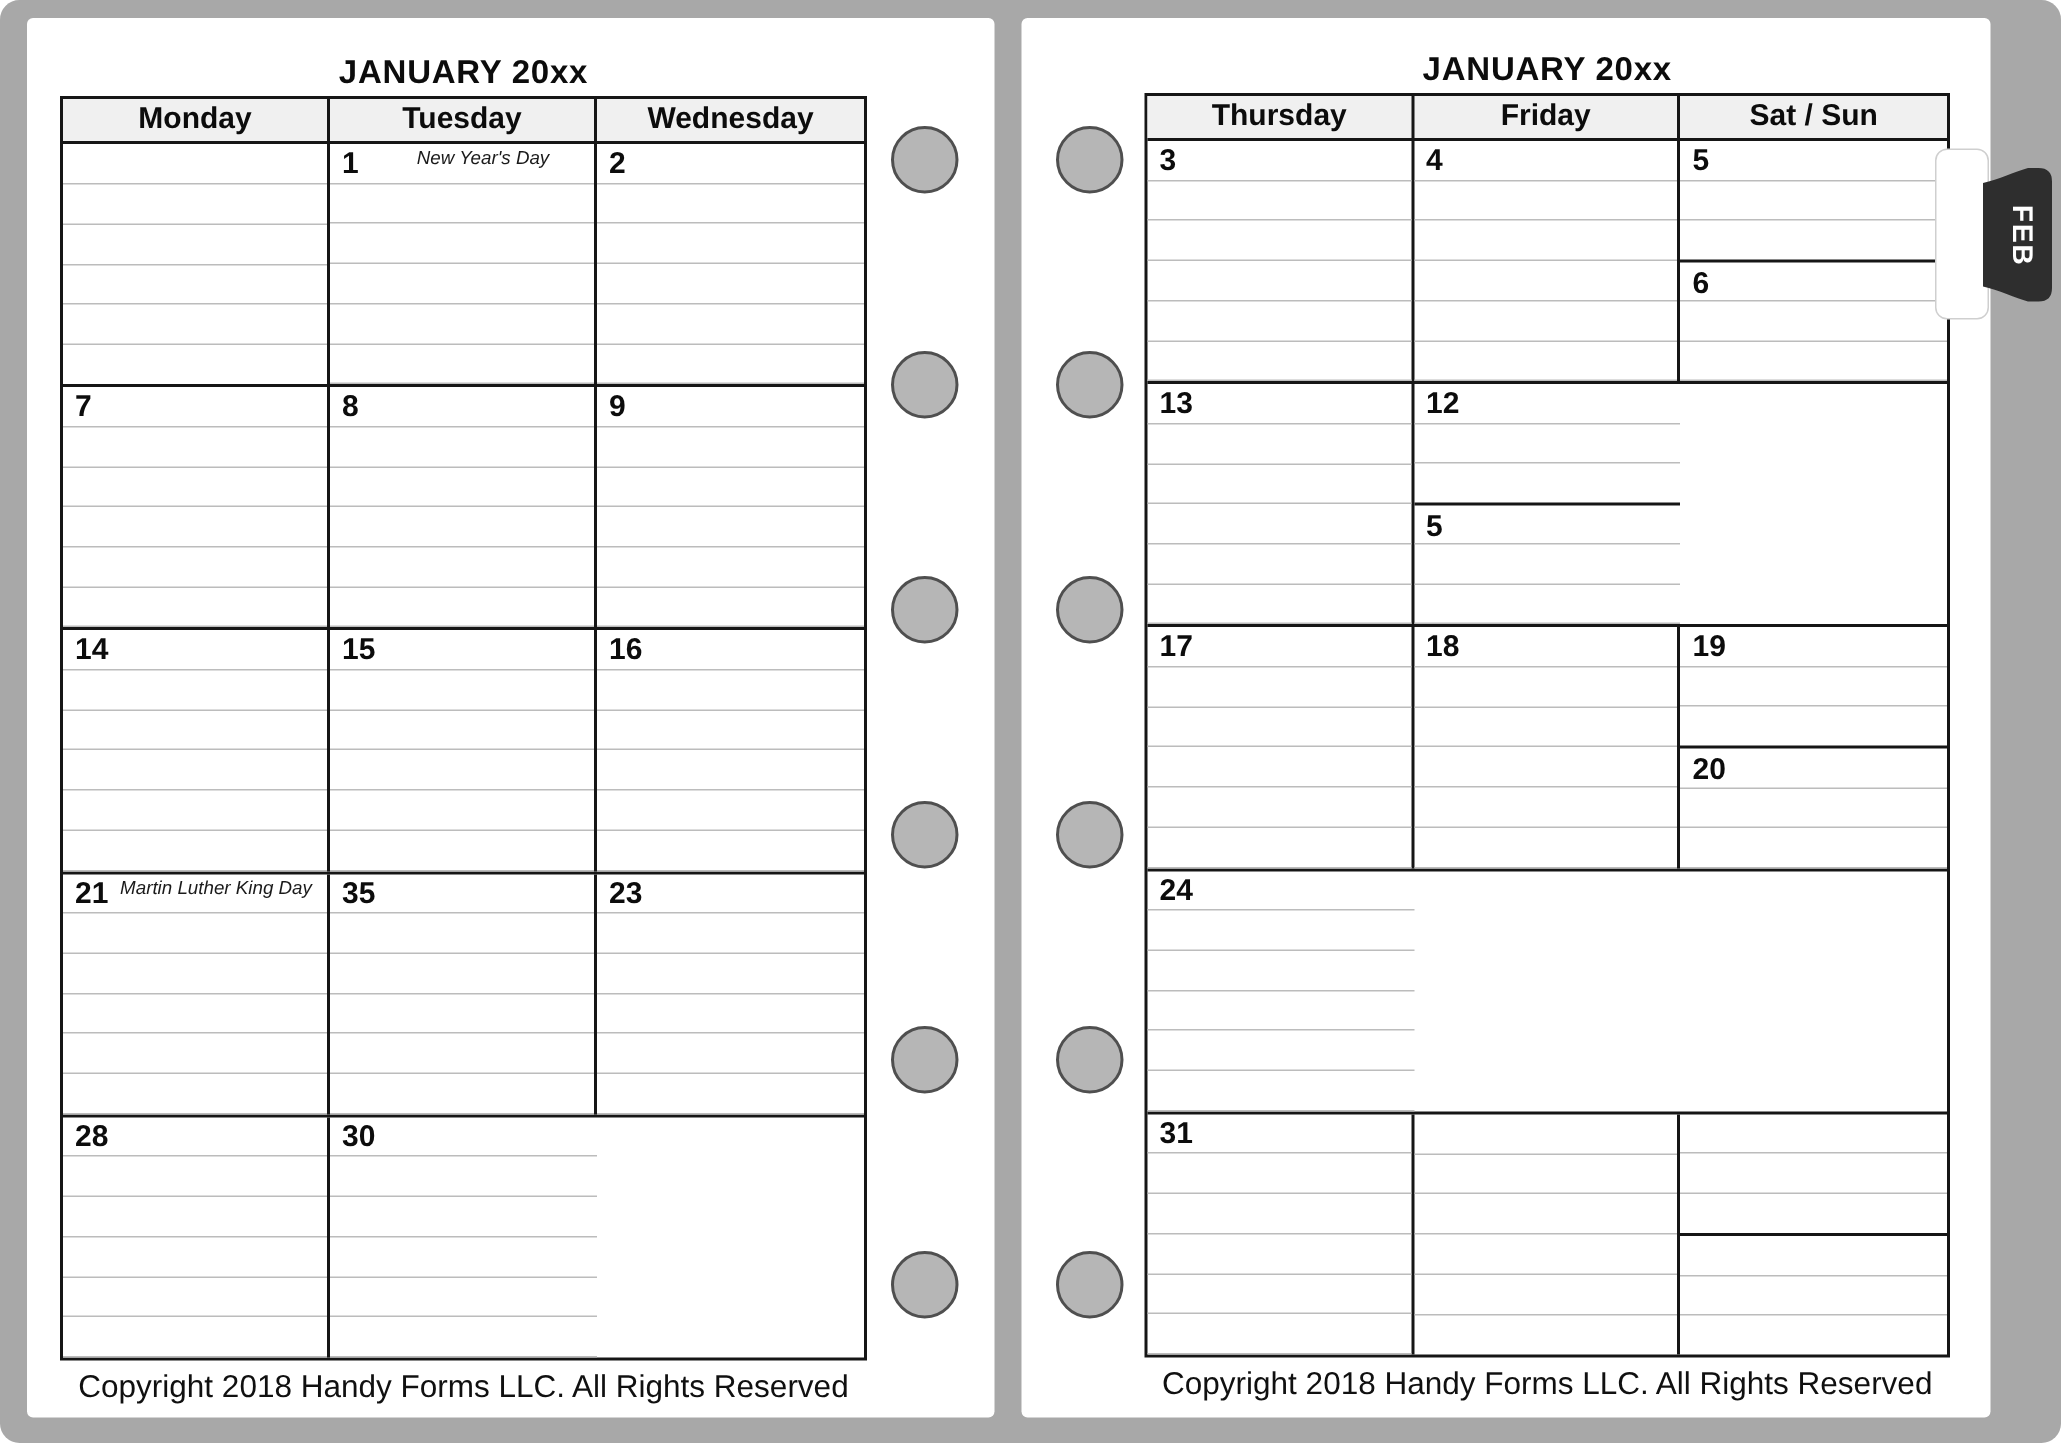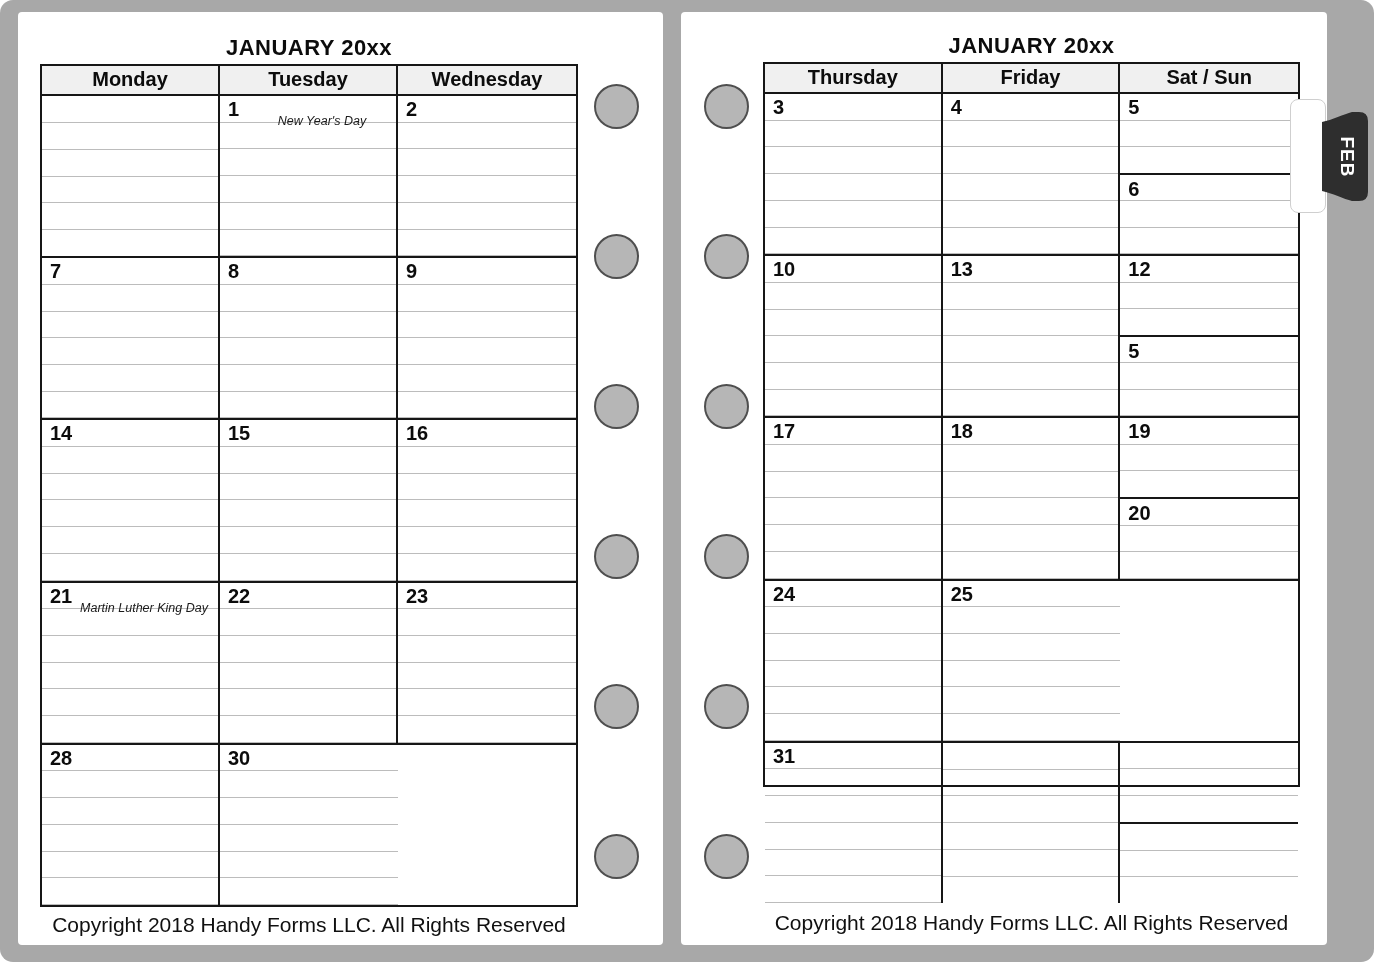--- a/index.html
+++ b/index.html
@@ -22,21 +22,21 @@
     letter-spacing:0.5px;color:#0c0c0c;
   }
   .page.left .month-title{left:22px;width:538px;top:23px;}
   .page.right .month-title{left:82px;width:537px;top:21px;}
 
   .cal-table{
     position:absolute;border:2px solid var(--grid-dark);
     background:#fff;box-sizing:border-box;
   }
   .page.left .cal-table{left:22px;top:52px;width:538px;height:843px;}
-  .page.right .cal-table{left:82px;top:50px;width:537px;height:725px;}
+  .page.right .cal-table{left:82px;top:50px;width:537px;height:843px;}
 
   .hdr-row{display:grid;grid-template-columns:1fr 1fr 1fr;height:28px;background:var(--header-bg);}
   .hdr-cell{
     border-right:2px solid var(--grid-dark);font-weight:bold;font-size:20px;
     text-align:center;line-height:27px;overflow:hidden;color:#0c0c0c;
   }
   .hdr-cell:last-child{border-right:none;}
 
   .week-row{
     display:grid;grid-template-columns:1fr 1fr 1fr;height:162.2px;
@@ -50,21 +50,21 @@
   .rule-line{flex:1;border-bottom:1px solid var(--rule-line);box-sizing:border-box;}
   .rule-line:last-child{border-bottom:none;}
   .rule-line.split{border-bottom:2px solid var(--grid-dark);}
 
   .day-num{
     position:absolute;top:1px;left:8px;font-weight:bold;font-size:20px;
     line-height:24px;color:#0c0c0c;
   }
   .sun-num{top:83px;}
   .note{
-    position:absolute;top:18px;left:32px;right:4px;text-align:center;
+    position:absolute;top:2px;left:32px;right:4px;text-align:center;
     font-style:italic;font-size:12.5px;line-height:14px;white-space:nowrap;
     overflow:hidden;color:#1a1a1a;
   }
 
   .copyright{position:absolute;text-align:center;font-size:21px;color:#101010;}
   .page.left .copyright{left:22px;width:538px;top:901px;}
   .page.right .copyright{left:82px;width:537px;top:899px;}
 
   .hole{
     position:absolute;width:45px;height:45px;border-radius:50%;
@@ -196,21 +196,21 @@
               <span class="day-num">21</span>
               <div class="note">Martin Luther King Day</div>
             </div>
             <div class="day-cell">
               <div class="rule-line"></div>
               <div class="rule-line"></div>
               <div class="rule-line"></div>
               <div class="rule-line"></div>
               <div class="rule-line"></div>
               <div class="rule-line"></div>
-              <span class="day-num">22</span>
+              <span class="day-num">35</span>
             </div>
             <div class="day-cell">
               <div class="rule-line"></div>
               <div class="rule-line"></div>
               <div class="rule-line"></div>
               <div class="rule-line"></div>
               <div class="rule-line"></div>
               <div class="rule-line"></div>
               <span class="day-num">23</span>
             </div>
@@ -280,29 +280,20 @@
             </div>
           </div>
           <div class="week-row">
             <div class="day-cell">
               <div class="rule-line"></div>
               <div class="rule-line"></div>
               <div class="rule-line"></div>
               <div class="rule-line"></div>
               <div class="rule-line"></div>
               <div class="rule-line"></div>
-              <span class="day-num">10</span>
-            </div>
-            <div class="day-cell">
-              <div class="rule-line"></div>
-              <div class="rule-line"></div>
-              <div class="rule-line"></div>
-              <div class="rule-line"></div>
-              <div class="rule-line"></div>
-              <div class="rule-line"></div>
               <span class="day-num">13</span>
             </div>
             <div class="day-cell">
               <div class="rule-line"></div>
               <div class="rule-line"></div>
               <div class="rule-line split"></div>
               <div class="rule-line"></div>
               <div class="rule-line"></div>
               <div class="rule-line"></div>
               <span class="day-num">12</span>
@@ -341,29 +332,20 @@
           </div>
           <div class="week-row">
             <div class="day-cell">
               <div class="rule-line"></div>
               <div class="rule-line"></div>
               <div class="rule-line"></div>
               <div class="rule-line"></div>
               <div class="rule-line"></div>
               <div class="rule-line"></div>
               <span class="day-num">24</span>
-            </div>
-            <div class="day-cell">
-              <div class="rule-line"></div>
-              <div class="rule-line"></div>
-              <div class="rule-line"></div>
-              <div class="rule-line"></div>
-              <div class="rule-line"></div>
-              <div class="rule-line"></div>
-              <span class="day-num">25</span>
             </div>
           </div>
           <div class="week-row">
             <div class="day-cell">
               <div class="rule-line"></div>
               <div class="rule-line"></div>
               <div class="rule-line"></div>
               <div class="rule-line"></div>
               <div class="rule-line"></div>
               <div class="rule-line"></div>

